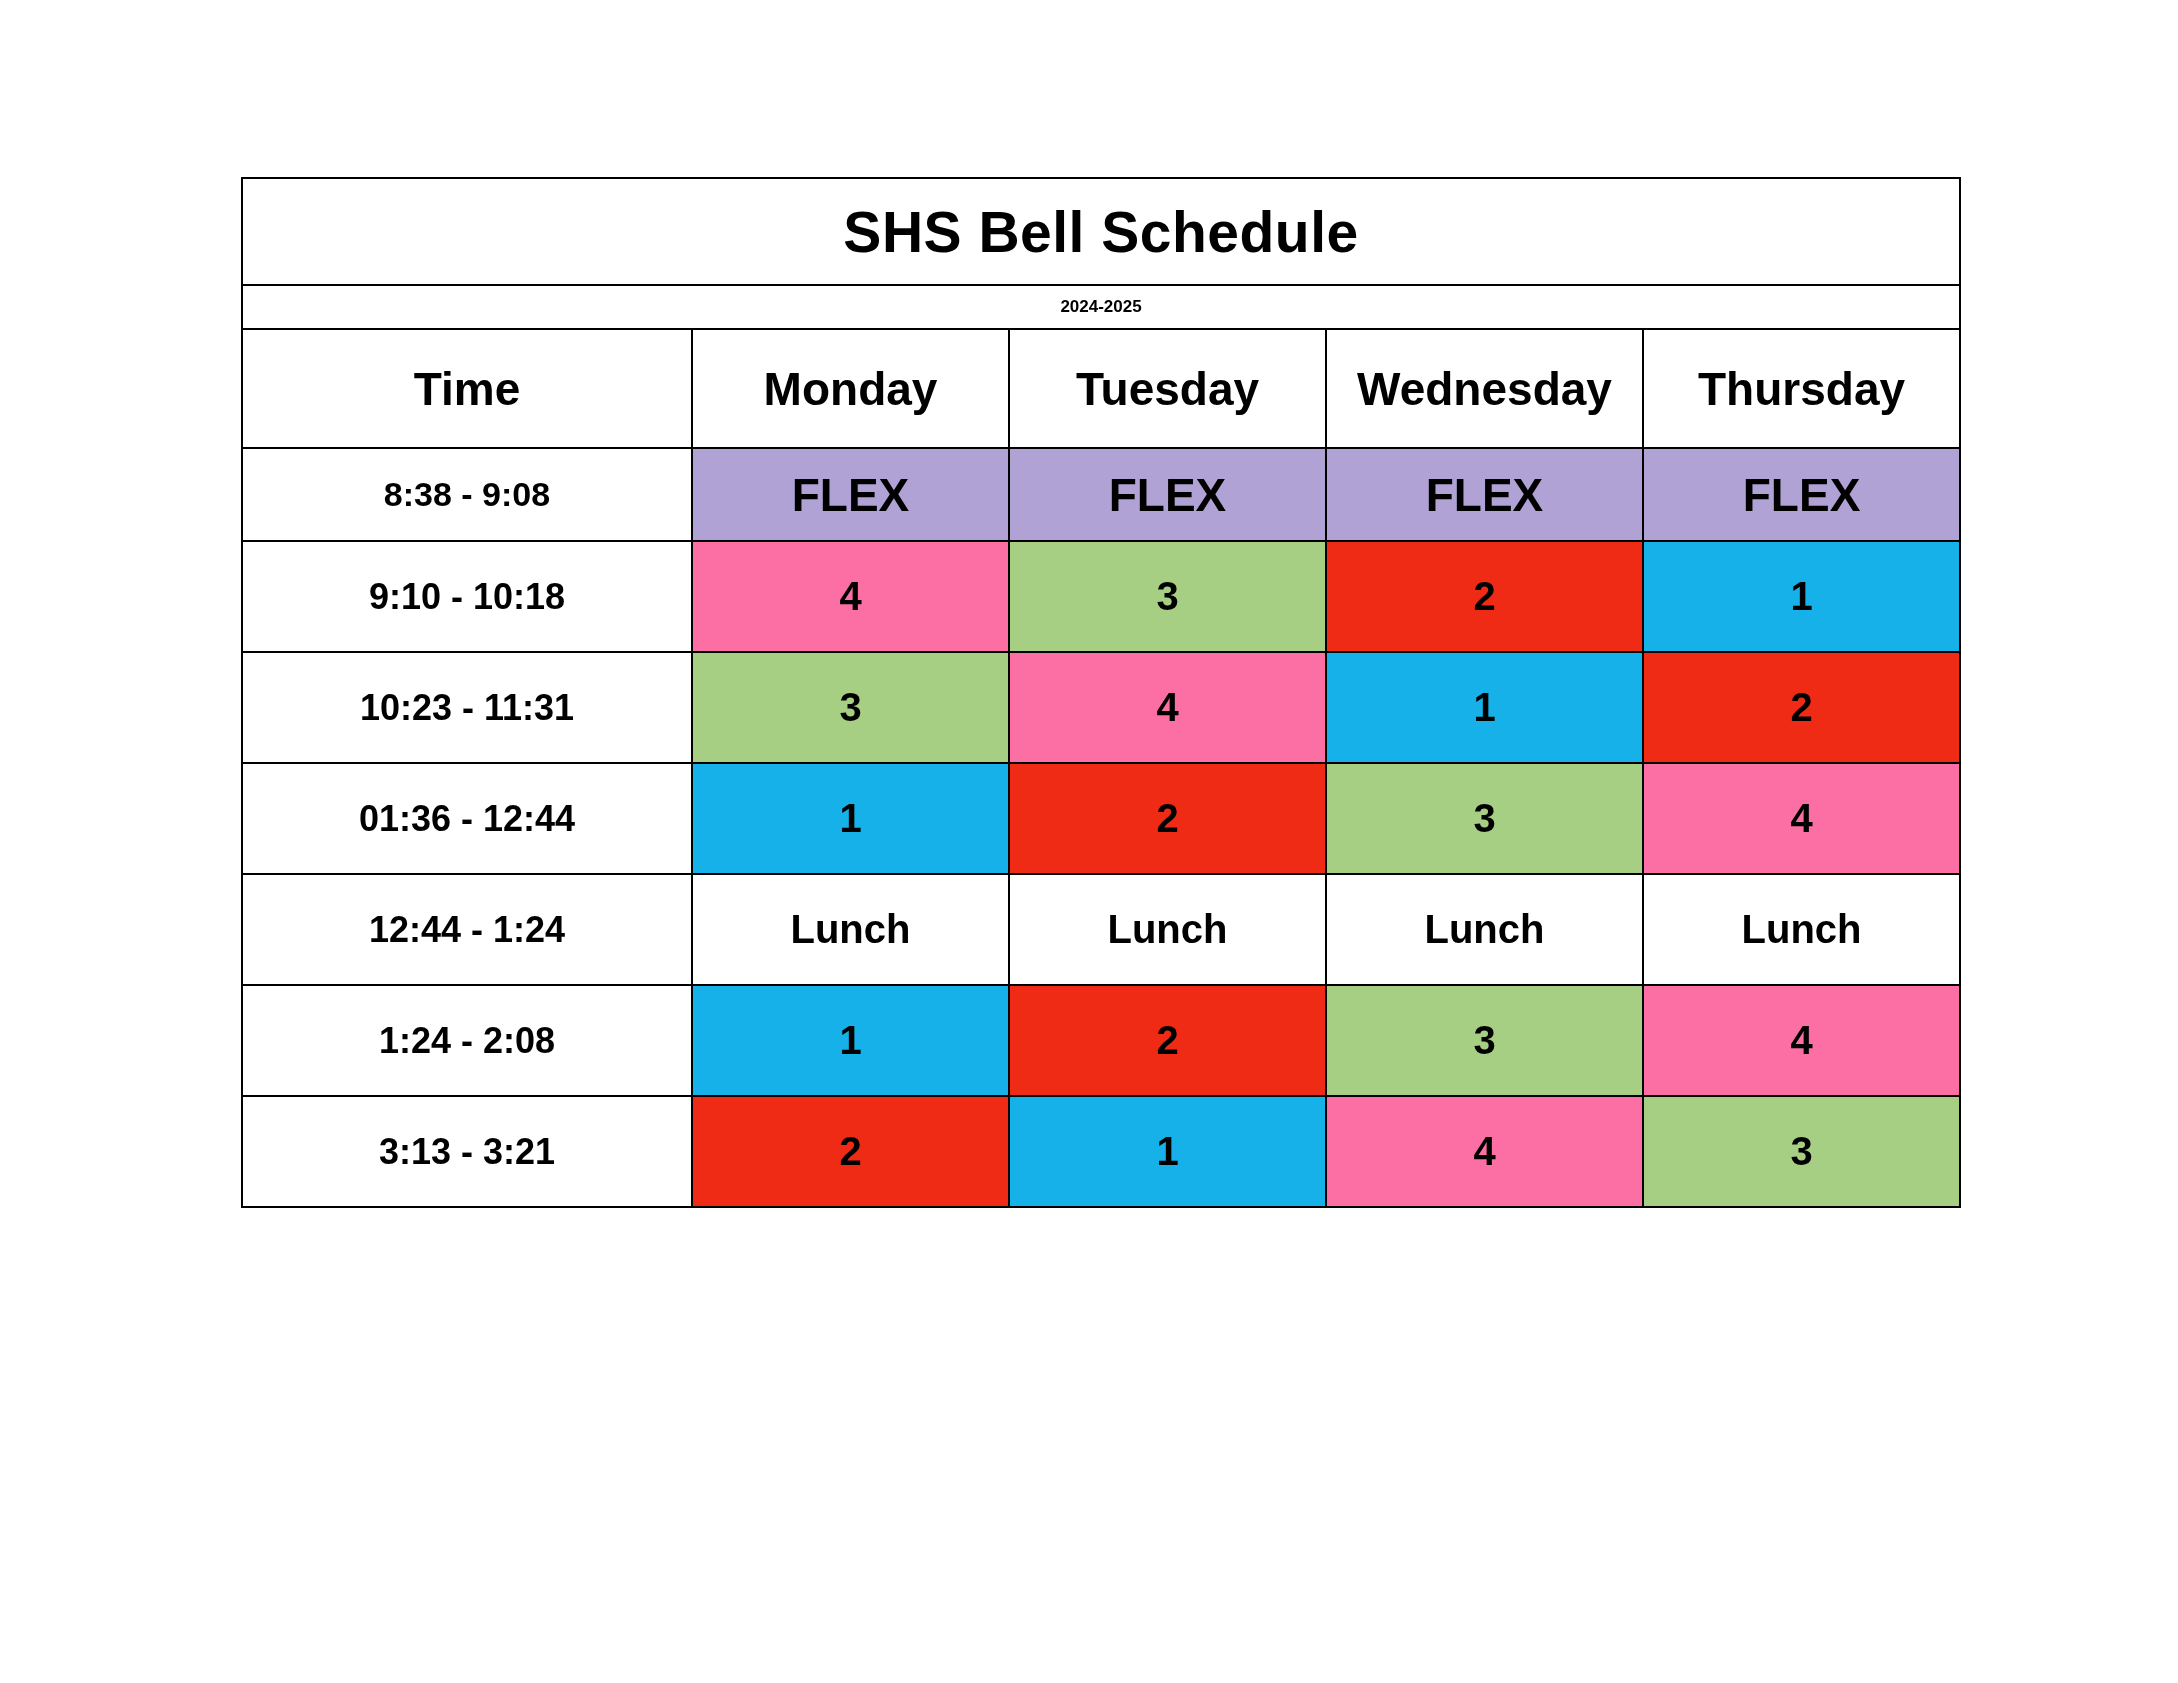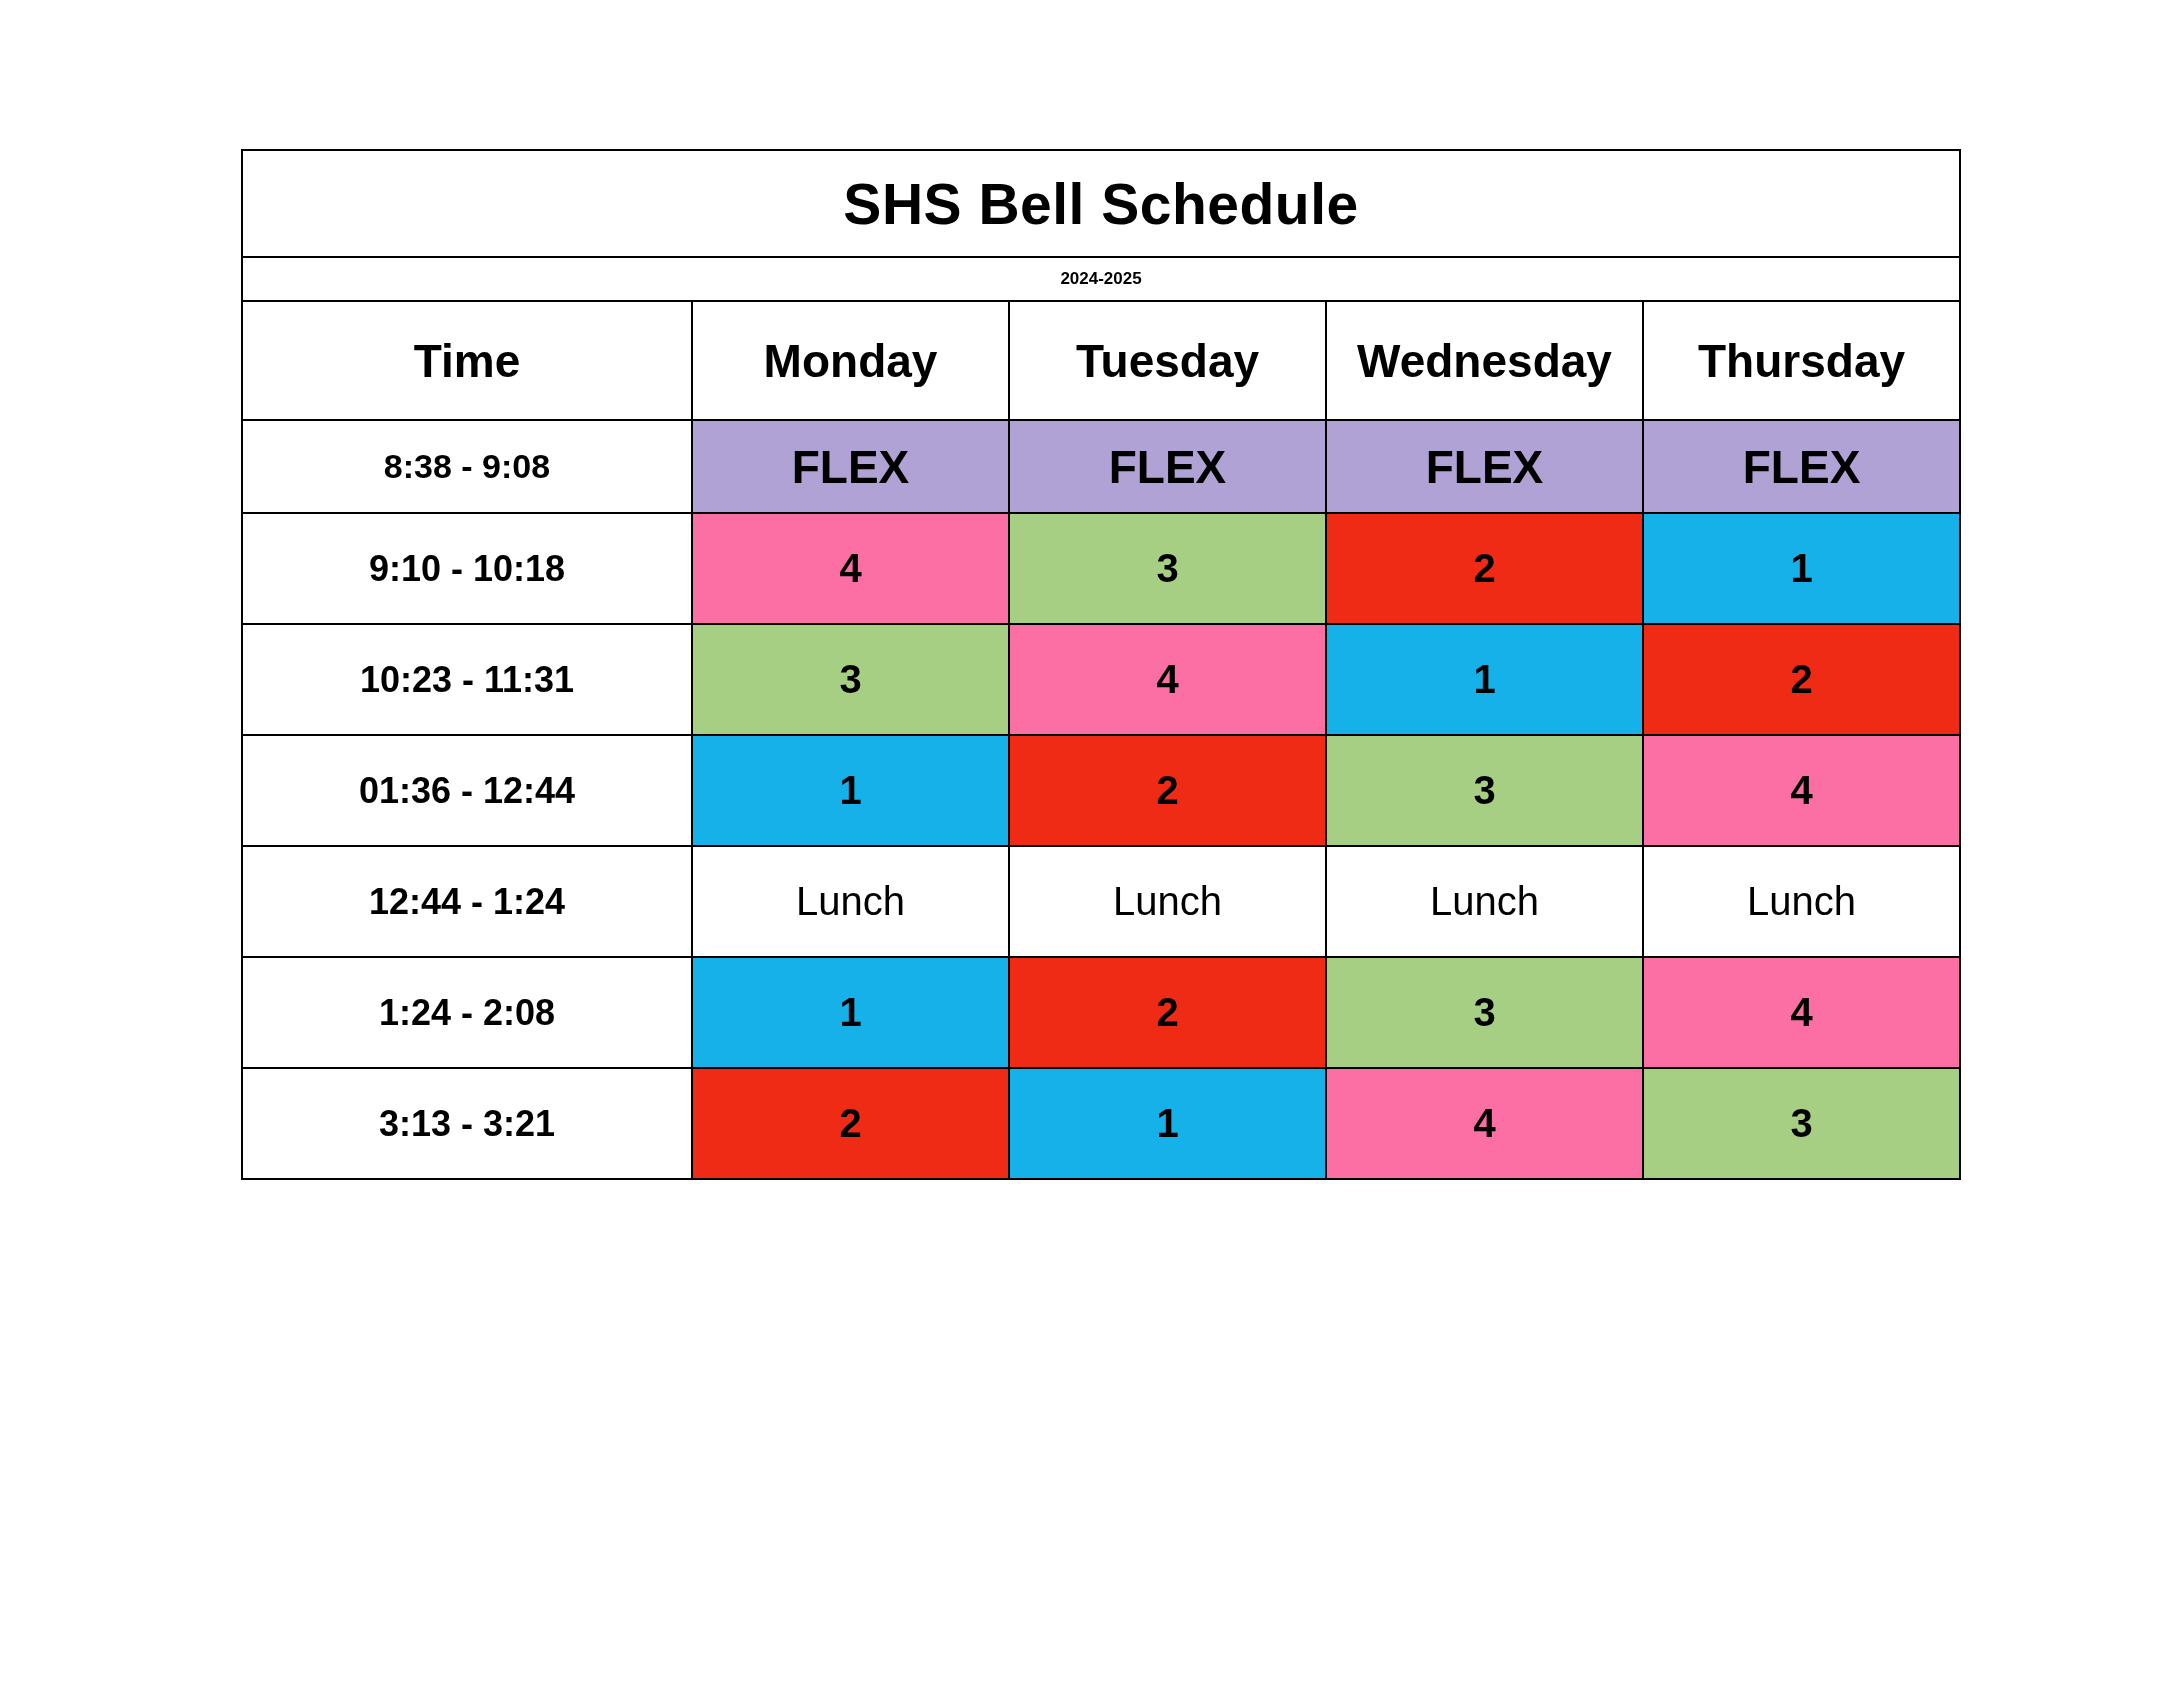--- a/index.html
+++ b/index.html
@@ -23,20 +23,21 @@
     position: absolute;
     left: 241px;
     top: 149px;
     width: 1718px;
   }
   table.schedule {
     border-collapse: collapse;
     table-layout: fixed;
     width: 1718px;
     background: #ffffff;
+    margin-top: 28px;
   }
   table.schedule td {
     border: 2px solid #000000;
     text-align: center;
     vertical-align: middle;
     color: #000000;
     font-weight: bold;
     padding: 0;
   }
   .title-cell {
@@ -61,21 +62,21 @@
   }
   .slot-cell {
     height: 109px;
     font-size: 40px;
   }
   .slot-cell.flex {
     font-size: 46px;
   }
   .slot-cell.lunch {
     font-size: 40px;
-    font-weight: normal;
+    font-weight: bold;
   }
   .flex-row .time-cell {
     height: 91px;
     font-size: 34px;
   }
   .flex-row .slot-cell {
     height: 91px;
   }
 </style>
 </head>

